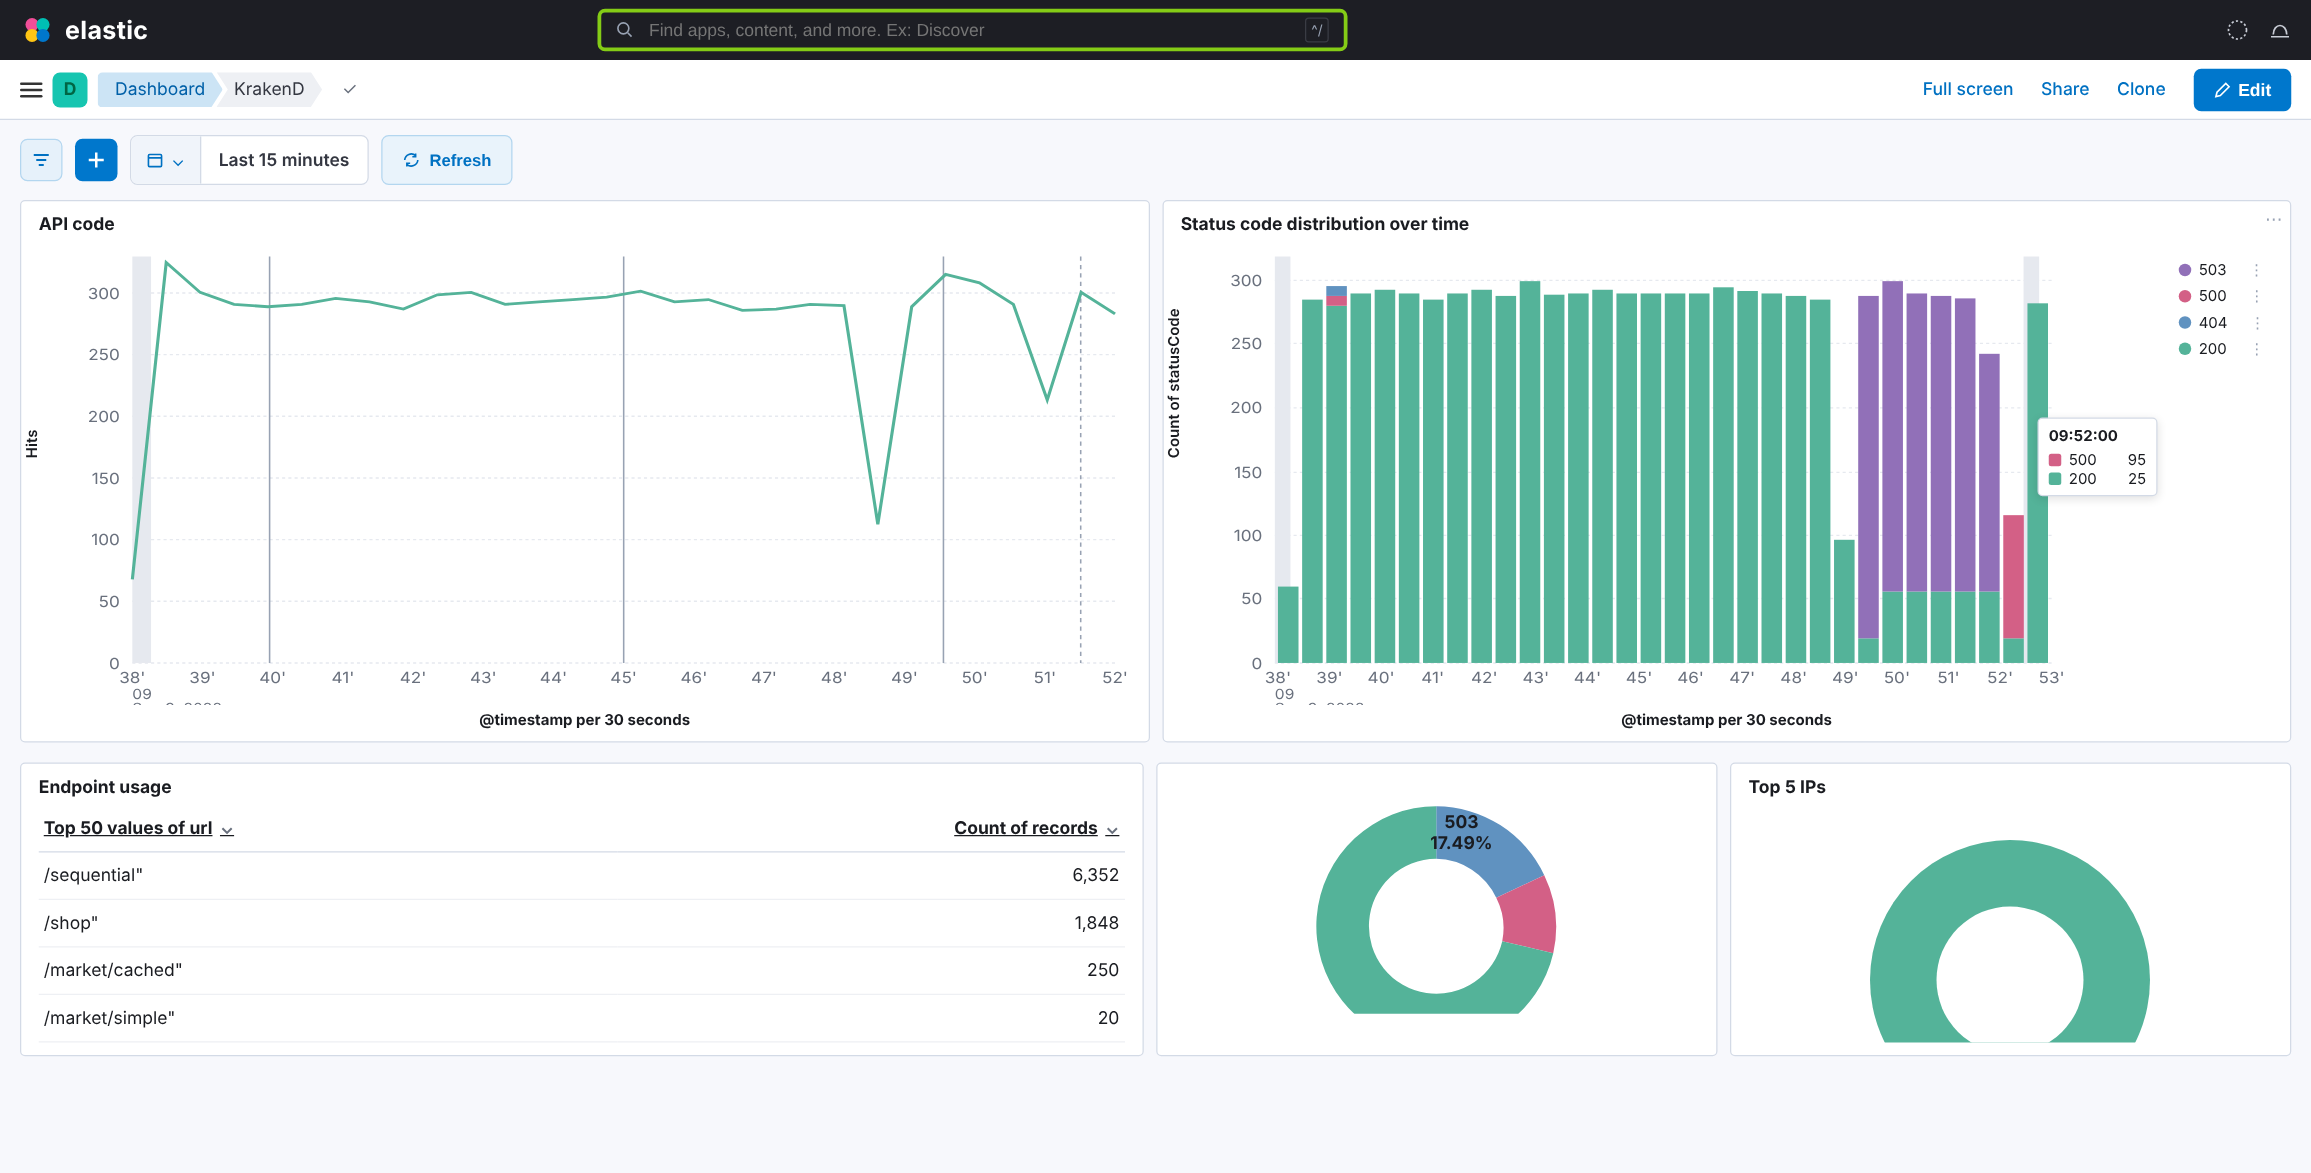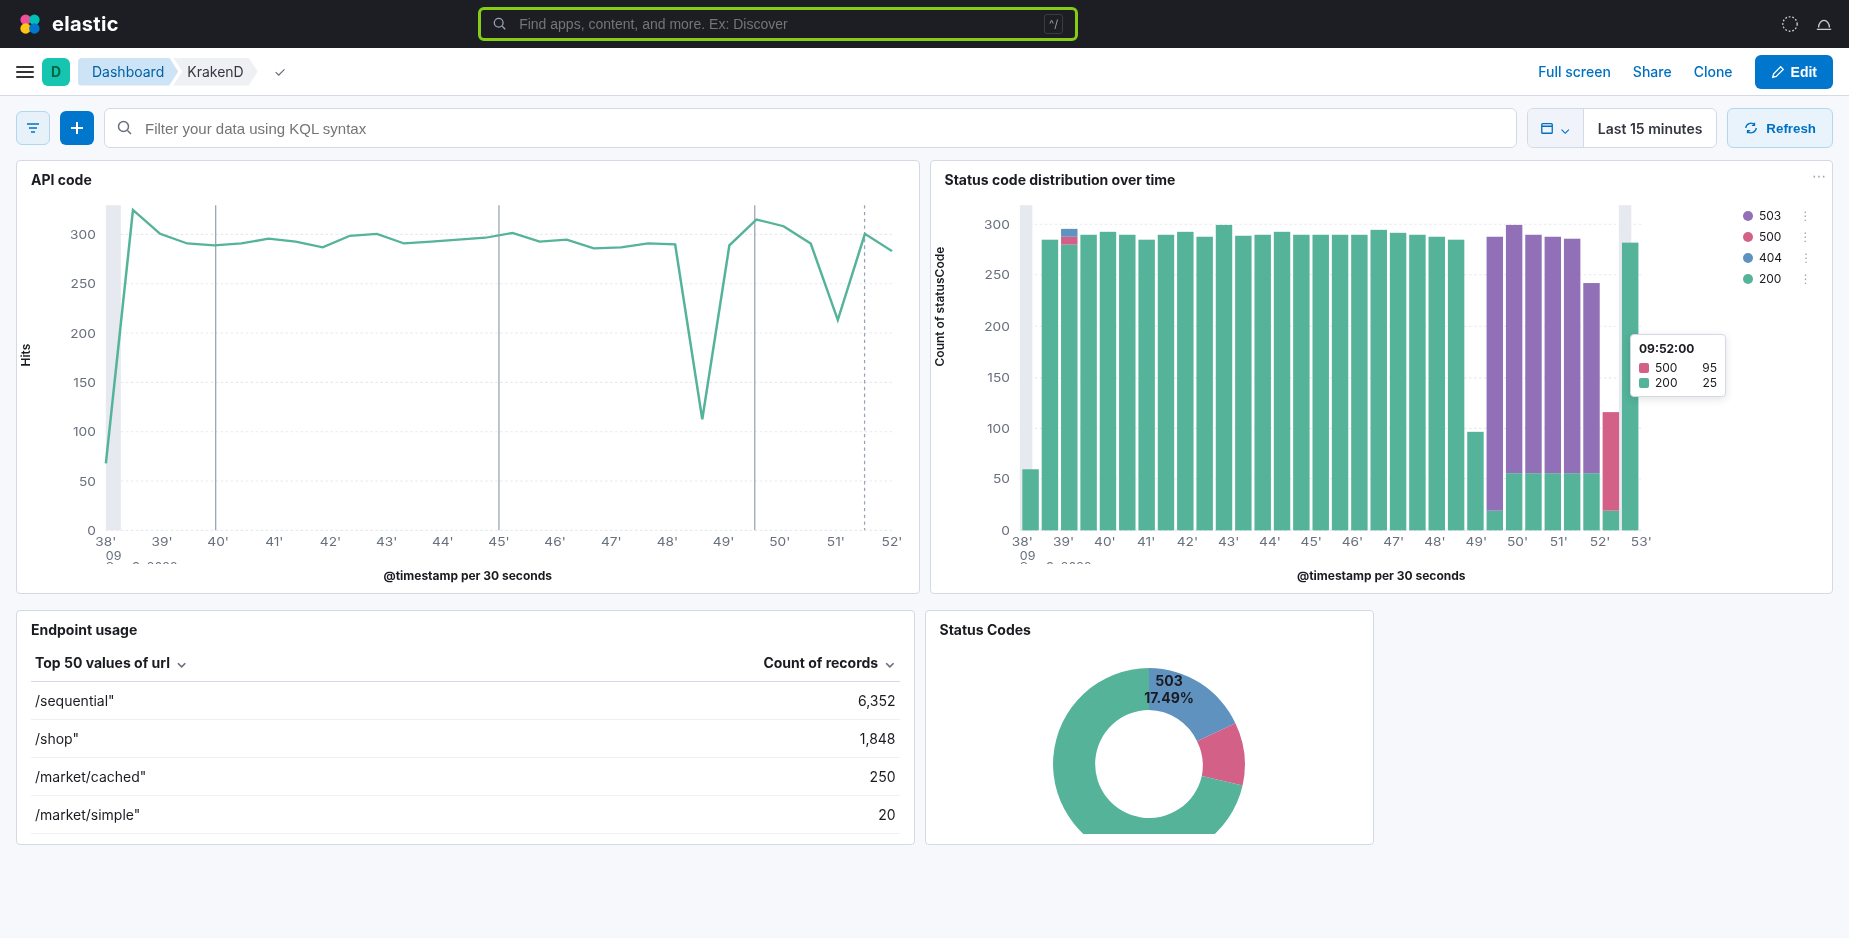--- a/index.html
+++ b/index.html
@@ -86,21 +86,21 @@
 .tip{position:absolute;background:#fff;border:1px solid var(--border);border-radius:4px;box-shadow:0 2px 8px rgba(0,0,0,.12);font-size:12px;padding:6px 8px;right:92px;top:140px;}
 .tip-title{font-weight:700;margin-bottom:4px;}
 .tip-row{display:flex;align-items:center;gap:6px;justify-content:space-between;min-width:78px;}
 .tip-sw{width:10px;height:10px;border-radius:2px;}
 
 
 .table{width:100%;border-collapse:collapse;}
 .table th{text-align:left;font-weight:700;padding:10px 4px;border-bottom:1px solid var(--border);}
 .table th.right,.table td.right{text-align:right;}
 .table td{padding:10px 4px;border-bottom:1px solid #eef0f4;}
-.th-flex{display:flex;align-items:center;gap:6px;}
+.th-flex{display:flex;align-items:center;gap:6px;text-decoration:underline;}
 .chev{color:#69707d;}
 
 
 .donut-wrap{display:flex;justify-content:center;align-items:flex-start;height:190px;overflow:hidden;}
 .donut-label{position:absolute;font-size:14px;font-weight:700;text-align:center;}
 
 </style>
 </head>
 <body>
 
@@ -163,27 +163,20 @@
         <line x1="2" y1="4" x2="14" y2="4" stroke="#0071c2" stroke-width="1.5"></line>
         <line x1="4" y1="8" x2="12" y2="8" stroke="#0071c2" stroke-width="1.5"></line>
         <line x1="6" y1="12" x2="10" y2="12" stroke="#0071c2" stroke-width="1.5"></line>
       </svg>
   </div>
   <div class="round-btn add">
     <svg width="14" height="14" viewBox="0 0 14 14">
         <line x1="7" y1="1" x2="7" y2="13" stroke="#fff" stroke-width="2"></line>
         <line x1="1" y1="7" x2="13" y2="7" stroke="#fff" stroke-width="2"></line>
       </svg>
-  </div>
-  <div class="query-bar">
-    <svg width="16" height="16" viewBox="0 0 16 16">
-        <circle cx="6.5" cy="6.5" r="5" fill="none" stroke="#69707d" stroke-width="1.5"></circle>
-        <line x1="10.5" y1="10.5" x2="14" y2="14" stroke="#69707d" stroke-width="1.5"></line>
-      </svg>
-    <input placeholder="Filter your data using KQL syntax" style="">
   </div>
   <div class="time-picker">
     <div class="tp-btn">
       <svg width="14" height="14" viewBox="0 0 16 16">
           <rect x="2" y="3" width="12" height="11" rx="1" fill="none" stroke="#0071c2" stroke-width="1.5"></rect>
           <line x1="2" y1="6" x2="14" y2="6" stroke="#0071c2" stroke-width="1.5"></line>
         </svg>
       <span style="color:#0071c2;">⌄</span>
     </div>
     <div class="tp-label">Last 15 minutes</div>
@@ -426,29 +419,37 @@
           </tr>
           <tr>
             <td>/market/simple"</td>
             <td class="right">20</td>
           </tr>
         </tbody>
     </table>
   </div>
 
   <div class="panel" style="overflow:hidden;">
-    <div class="panel-title">Status Codes</div>
     <div class="donut-wrap" style="position:relative;">
       <svg viewBox="0 0 200 200" width="240" height="240">
         <g transform="translate(100,100)">
           <path d="M0 -80 A80 80 0 0 1 72 -34 L40 -19 A45 45 0 0 0 0 -45 Z" fill="#6092c0"></path>
           <path d="M72 -34 A80 80 0 0 1 78 18 L44 10 A45 45 0 0 0 40 -19 Z" fill="#d36086"></path>
           <path d="M78 18 A80 80 0 1 1 0 -80 L0 -45 A45 45 0 1 0 44 10 Z" fill="#54b399"></path>
         </g>
       </svg>
       <div class="donut-label" style="top:28px;left:50%;transform:translateX(-10%);">
         <div>503</div>
         <div>17.49%</div>
       </div>
     </div>
   </div>
 
+  <div class="panel" style="overflow:hidden;">
+    <div class="panel-title">Top 5 IPs</div>
+    <div class="donut-wrap">
+      <svg viewBox="0 0 200 200" width="280" height="280">
+        <circle cx="100" cy="100" r="80" fill="#54b399"></circle>
+        <circle cx="100" cy="100" r="42" fill="#fff"></circle>
+      </svg>
+    </div>
+  </div>
 </div>
 
 </body></html>

